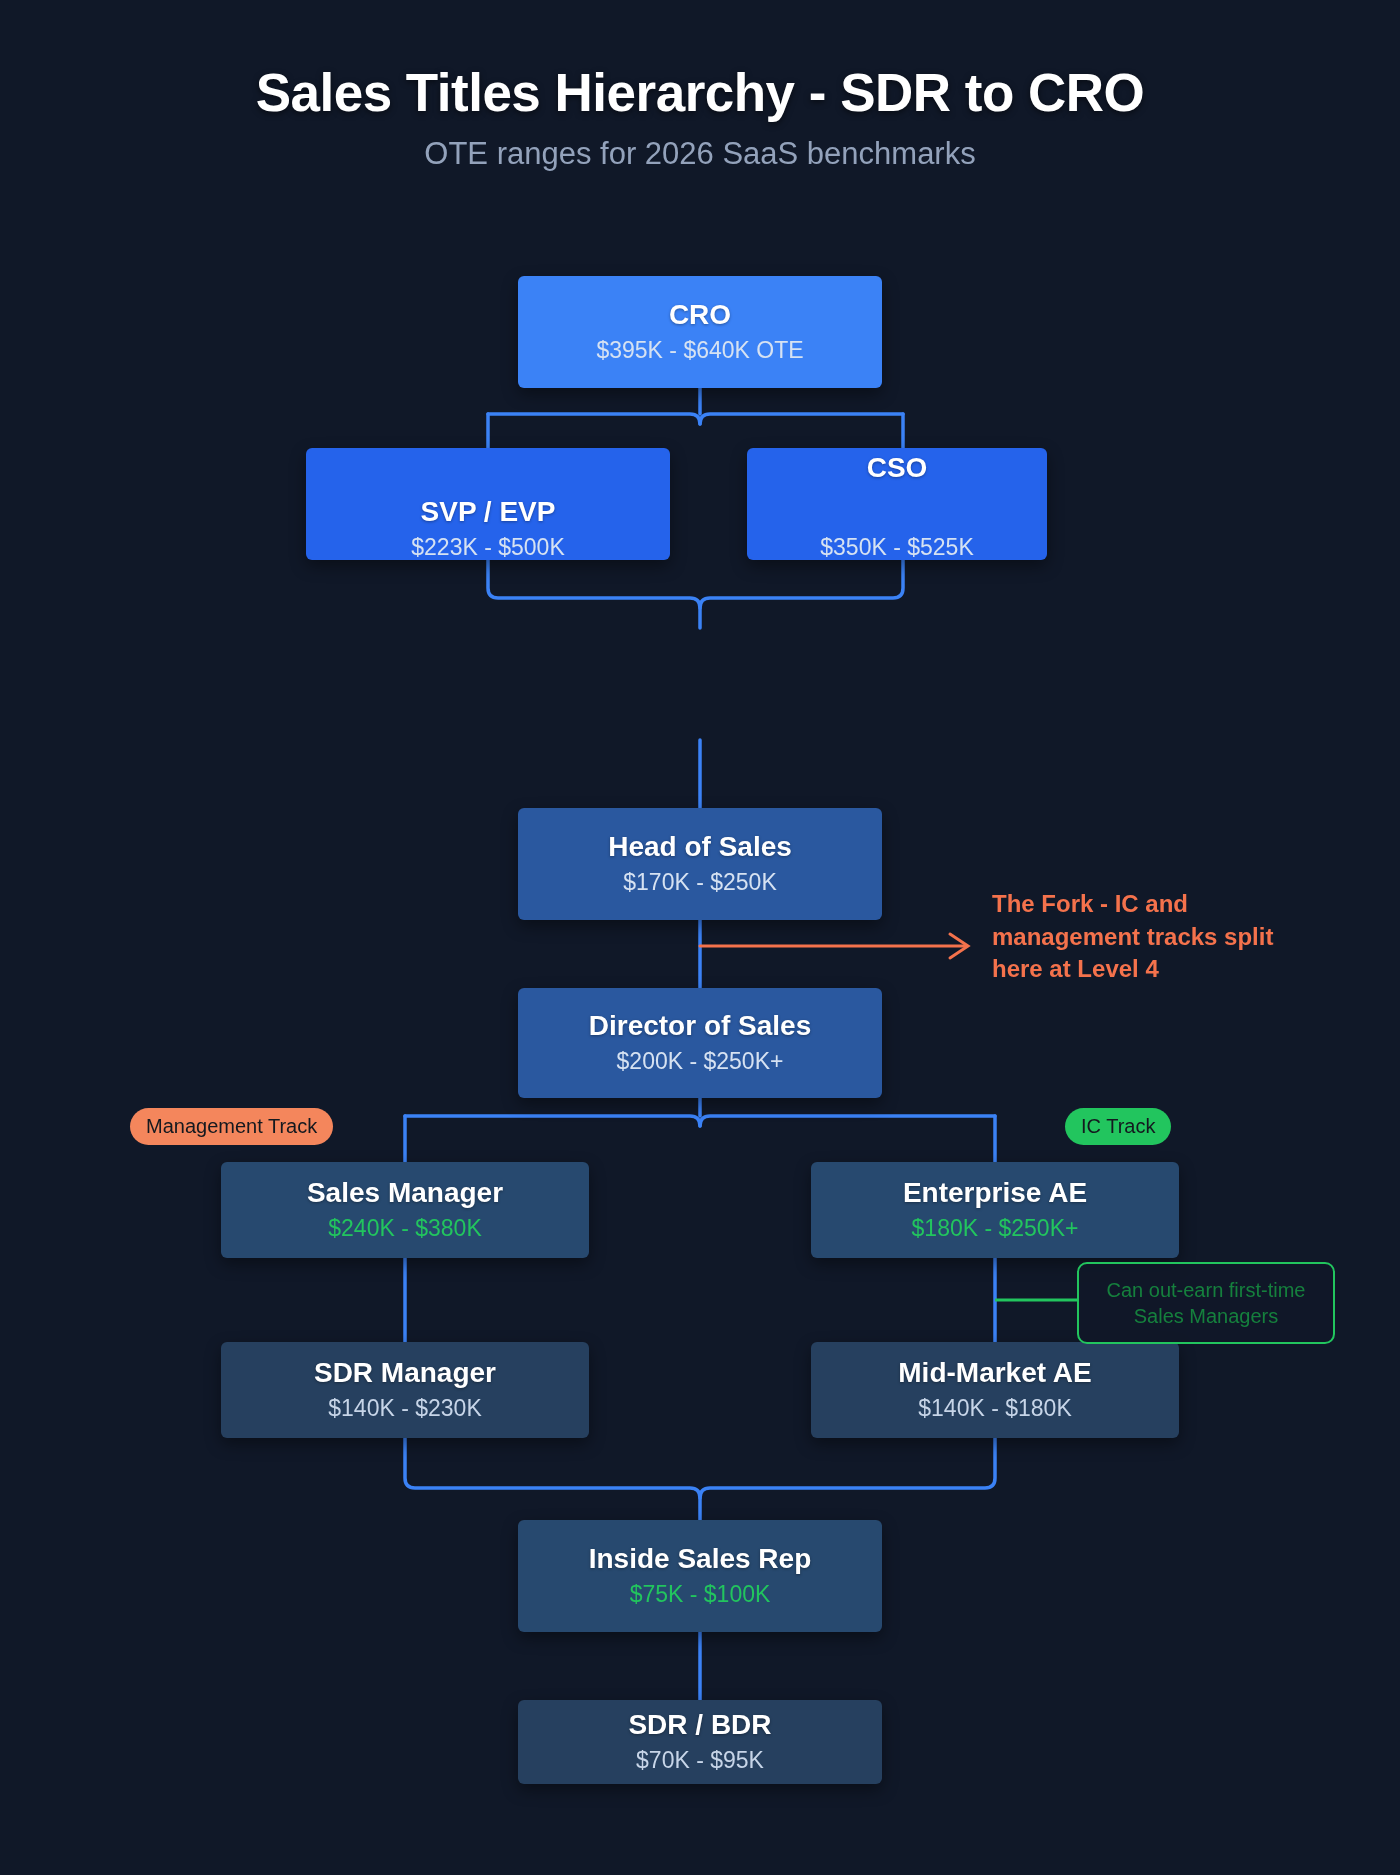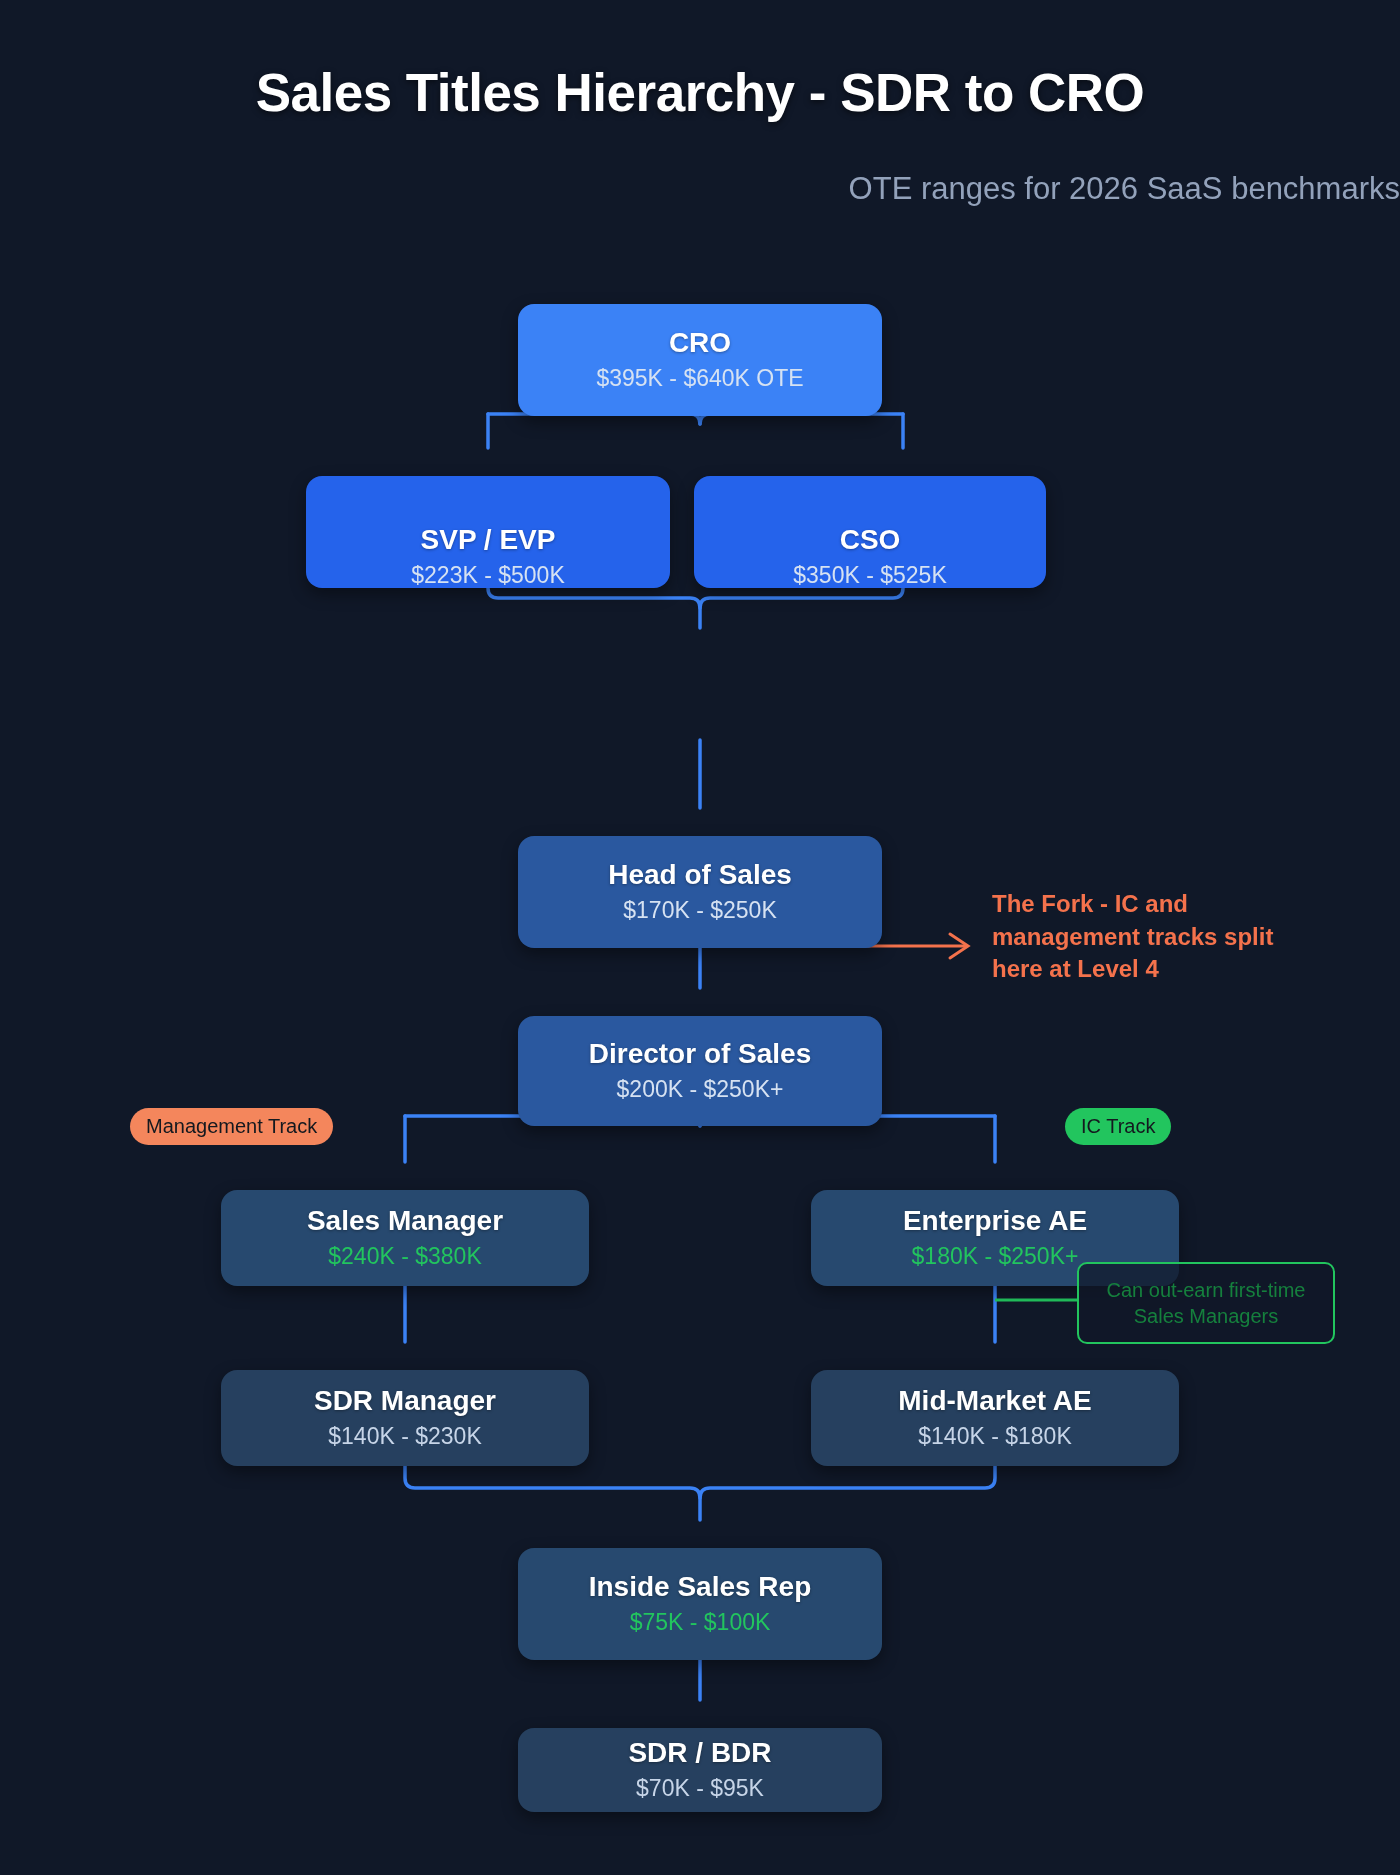--- a/index.html
+++ b/index.html
@@ -29,48 +29,46 @@
     font-size: 53px;
     font-weight: bold;
     color: #ffffff;
     letter-spacing: -0.5px;
     text-shadow: 0 2px 6px rgba(0,0,0,0.55);
   }
   .subtitle {
     position: absolute;
     left: 0; right: 0;
     top: 136px;
-    text-align: right;
+    text-align: center;
     font-size: 31px;
     color: #93a2bb;
     font-weight: normal;
-    margin-top: 35px;
   }
 
   
   #wires {
     position: absolute;
     left: 0; top: 0;
     width: 1400px;
     height: 1875px;
     pointer-events: none;
   }
 
   
   .node {
     position: absolute;
-    border-radius: 16px;
+    border-radius: 6px;
     display: flex;
     flex-direction: column;
     align-items: center;
     justify-content: center;
     text-align: center;
     box-shadow: 0 6px 16px rgba(0,0,0,0.40);
     z-index: 3;
-    margin-top: 28px;
   }
   .node .t {
     font-size: 28px;
     font-weight: bold;
     color: #ffffff;
     line-height: 1.1;
     text-shadow: 0 1px 3px rgba(0,0,0,0.35);
   }
   .node .s {
     font-size: 23px;
@@ -182,21 +180,21 @@
   <div class="node lvl1" style="left:518px; top:276px; width:364px; height:112px;">
     <div class="t">CRO</div>
     <div class="s">$395K - $640K OTE</div>
   </div>
 
   <div class="node lvl2" style="left:306px; top:448px; width:364px; height:112px;">
     <div class="t">SVP / EVP</div>
     <div class="s">$223K - $500K</div>
   </div>
 
-  <div class="node lvl2" style="left:694px; top:448px; width:352px; height:112px;">
+  <div class="node lvl2" style="left:747px; top:448px; width:300px; height:112px;gap:44px;">
     <div class="t">CSO</div>
     <div class="s">$350K - $525K</div>
   </div>
 
 
   <div class="node lvl4" style="left:518px; top:808px; width:364px; height:112px;">
     <div class="t">Head of Sales</div>
     <div class="s">$170K - $250K</div>
   </div>
 

